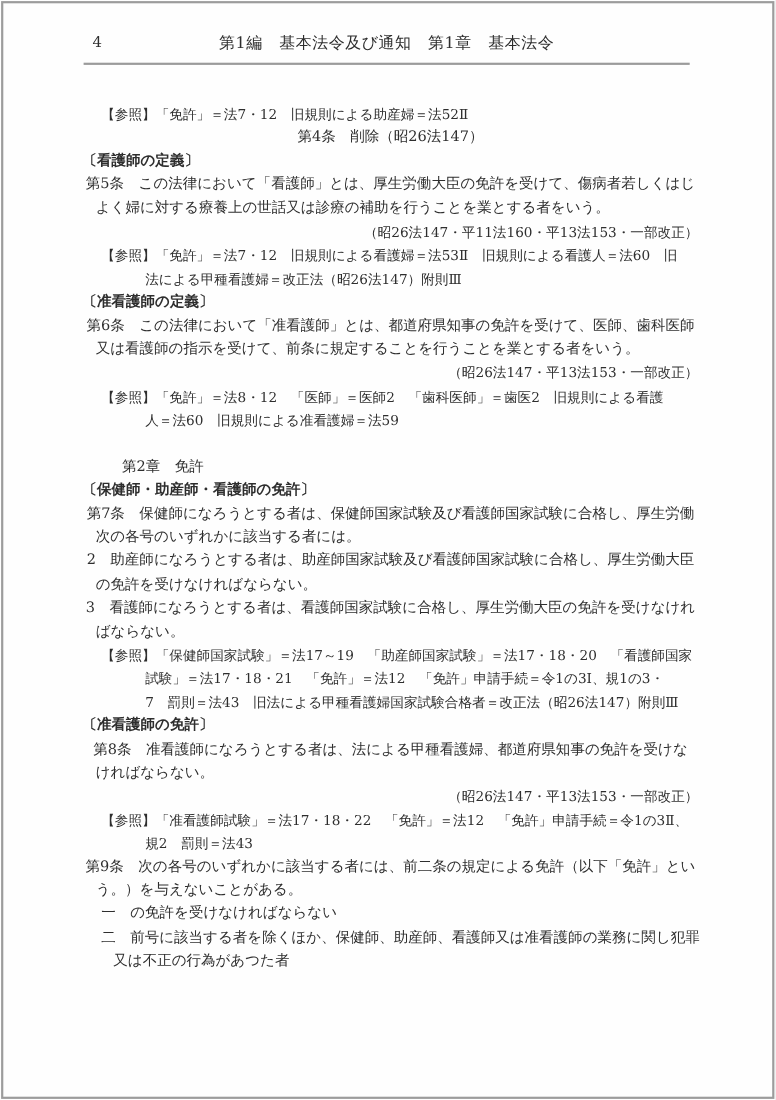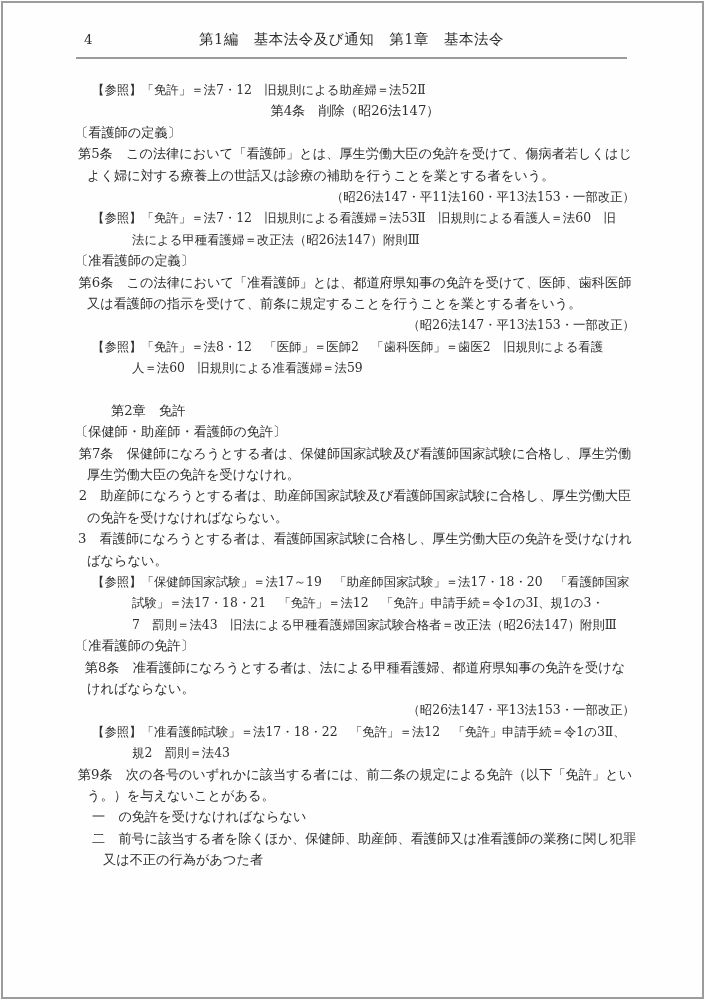--- a/index.html
+++ b/index.html
@@ -39,32 +39,32 @@
     position: absolute;
     left: 76px;
     top: 57px;
     width: 551px;
     height: 2px;
     background: #9b9b9b;
   }
   .doc {
     position: absolute;
     left: 75px;
-    top: 79px;
+    top: 93px;
     width: 560px;
   }
   .line {
     white-space: pre;
     height: 21.4px;
     line-height: 21.4px;
     font-size: 13.2px;
   }
   .ln-article       { padding-left: 0; text-align: center; }
   .ln-article-cont  { padding-left: 12px; }
-  .ln-section       { padding-left: 0; }
+  .ln-section       { padding-left: 0; font-weight: bold; }
   .ln-chapter       { padding-left: 36px; }
   .ln-note          { padding-left: 18px; font-size: 12.4px; text-align: right; }
   .ln-ref-first     { padding-left: 17px; font-size: 12.4px; }
   .ln-ref-cont      { padding-left: 57px; font-size: 12.4px; }
   .ln-list          { padding-left: 17px; }
   .ln-list-cont     { padding-left: 28px; }
   .ln-blank         { }
 </style>
 </head>
 <body>
@@ -90,21 +90,21 @@
       <div class="line ln-section">〔准看護師の定義〕</div>
       <div class="line ln-article">第6条　この法律において「准看護師」とは、都道府県知事の免許を受けて、医師、歯科医師</div>
       <div class="line ln-article-cont">又は看護師の指示を受けて、前条に規定することを行うことを業とする者をいう。</div>
       <div class="line ln-note">（昭26法147・平13法153・一部改正）</div>
       <div class="line ln-ref-first">【参照】「免許」＝法8・12　「医師」＝医師2　「歯科医師」＝歯医2　旧規則による看護</div>
       <div class="line ln-ref-cont">人＝法60　旧規則による准看護婦＝法59</div>
       <div class="line ln-blank"></div>
       <div class="line ln-chapter">第2章　免許</div>
       <div class="line ln-section">〔保健師・助産師・看護師の免許〕</div>
       <div class="line ln-article">第7条　保健師になろうとする者は、保健師国家試験及び看護師国家試験に合格し、厚生労働</div>
-      <div class="line ln-article-cont">厚生労働大臣の免許を受けなけれ。</div>
+      <div class="line ln-article-cont">次の各号のいずれかに該当する者には。</div>
       <div class="line ln-article">2　助産師になろうとする者は、助産師国家試験及び看護師国家試験に合格し、厚生労働大臣</div>
       <div class="line ln-article-cont">の免許を受けなければならない。</div>
       <div class="line ln-article">3　看護師になろうとする者は、看護師国家試験に合格し、厚生労働大臣の免許を受けなけれ</div>
       <div class="line ln-article-cont">ばならない。</div>
       <div class="line ln-ref-first">【参照】「保健師国家試験」＝法17～19　「助産師国家試験」＝法17・18・20　「看護師国家</div>
       <div class="line ln-ref-cont">試験」＝法17・18・21　「免許」＝法12　「免許」申請手続＝令1の3Ⅰ、規1の3・</div>
       <div class="line ln-ref-cont">7　罰則＝法43　旧法による甲種看護婦国家試験合格者＝改正法（昭26法147）附則Ⅲ</div>
       <div class="line ln-section">〔准看護師の免許〕</div>
       <div class="line ln-article">第8条　准看護師になろうとする者は、法による甲種看護婦、都道府県知事の免許を受けな</div>
       <div class="line ln-article-cont">ければならない。</div>

